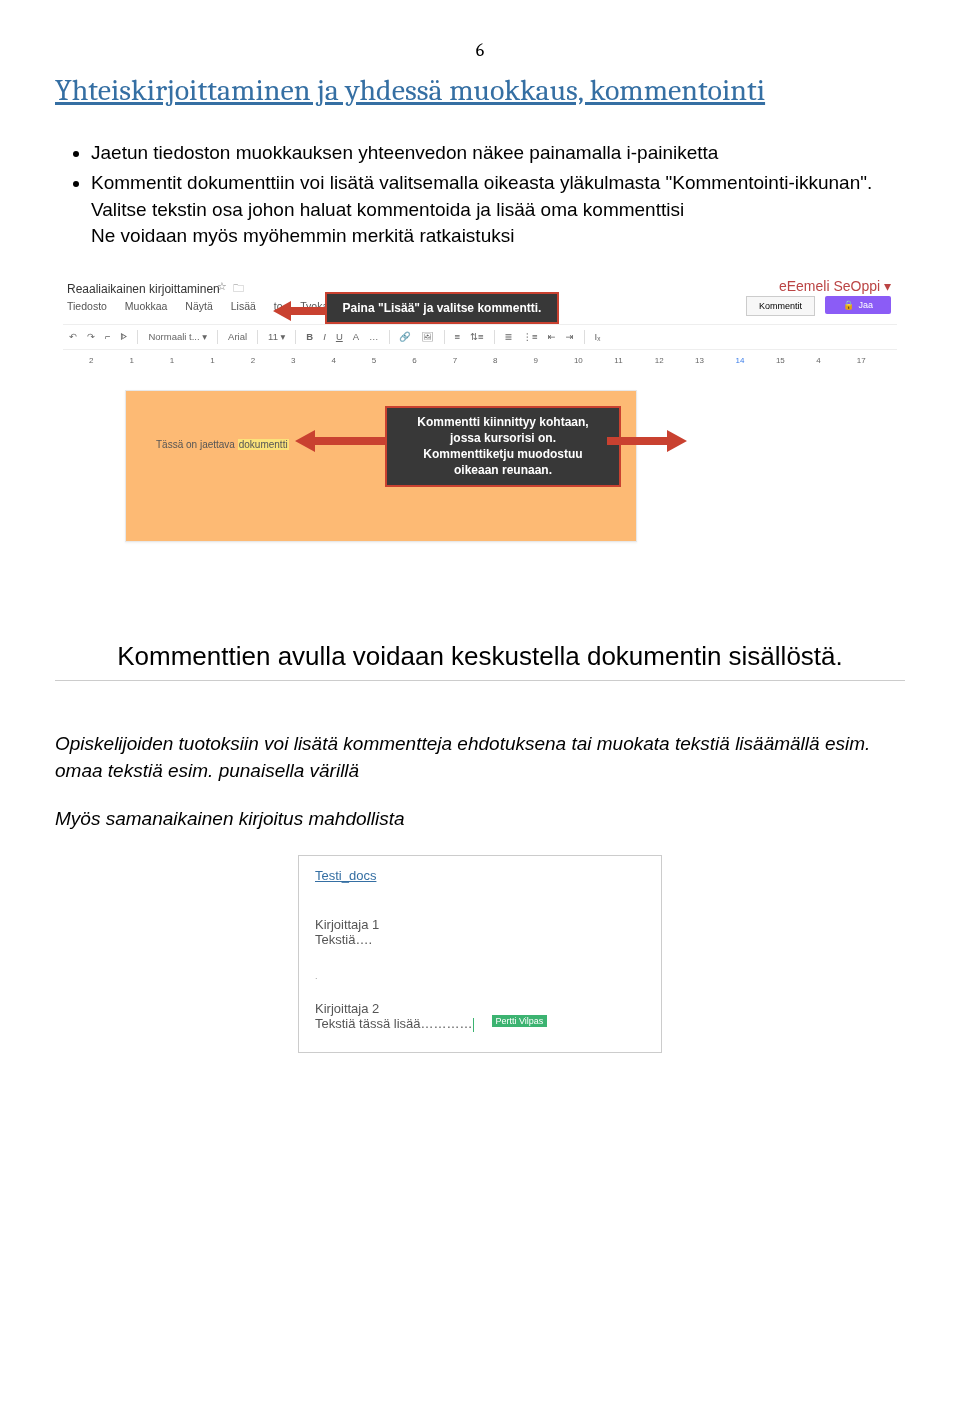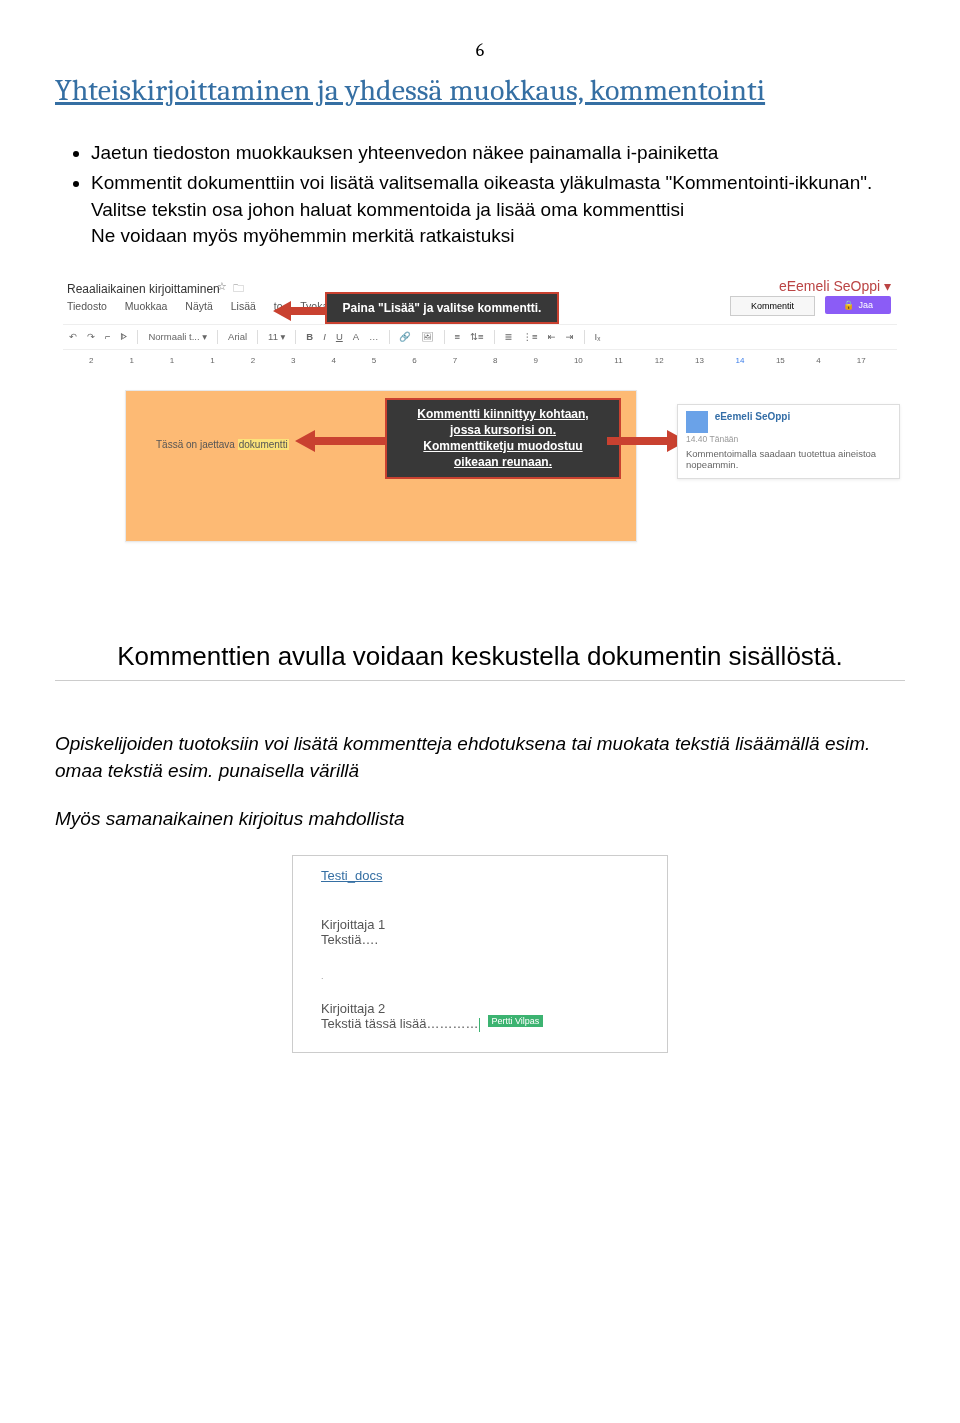--- a/index.html
+++ b/index.html
@@ -81,21 +81,21 @@
     right: 14px;
     top: 0;
     font-size: 14px;
     color: #b44;
   }
   .kommentti-btn {
     position: absolute;
     right: 90px;
     top: 18px;
     font-size: 9px;
-    padding: 4px 20px;
+    padding: 4px 12px;
     border: 1px solid #ccc;
     background: #f7f7f7;
   }
   .jaa-btn {
     position: absolute;
     right: 14px;
     top: 18px;
     font-size: 9px;
     padding: 4px 18px;
     background: #8b5cf6;
@@ -176,23 +176,22 @@
     top: 48px;
     font-size: 10px;
     color: #555;
   }
   .hl {
     background: #fbe27a;
     padding: 0 1px;
   }
   .callout2 {
     left: 330px;
-    top: 120px;
+    top: 128px;
     width: 212px;
-    text-decoration: underline;
   }
   .arrow-left-red2 {
     position: absolute;
     top: 152px;
     left: 240px;
   }
   .arrow-right-red {
     position: absolute;
     top: 152px;
     left: 552px;
@@ -245,21 +244,21 @@
   .body-para {
     font-size: 19px;
     line-height: 1.4;
     margin: 0 0 22px 0;
     font-style: italic;
   }
   .screenshot2 {
     width: 330px;
     margin: 12px auto 0 auto;
     border: 1px solid #ccc;
-    padding: 12px 16px 20px 28px;
+    padding: 12px 16px 20px 16px;
     font-size: 13px;
     color: #555;
     background: #fff;
     position: relative;
   }
   .screenshot2 .title-underline {
     text-decoration: underline;
     color: #356fa3;
     margin-bottom: 34px;
   }
@@ -267,21 +266,21 @@
     margin-bottom: 24px;
   }
   .cursor-tag {
     display: inline-block;
     background: #3cb371;
     color: #fff;
     font-size: 9px;
     padding: 1px 4px;
     position: relative;
     top: -4px;
-    margin-left: 8px;
+    margin-left: 18px;
   }
   .cursor-line {
     display: inline-block;
     width:1px;
     height:14px;
     background:#3cb371;
     vertical-align:middle;
   }
   .arrow-svg path { fill: #c94130; }
 </style>
@@ -394,30 +393,20 @@
     <span>oikeaan reunaan.</span>
   </div>
 
   <svg class="arrow-svg arrow-left-red2" width="90" height="22">
     <path d="M0 11 L20 0 L20 7 L90 7 L90 15 L20 15 L20 22 Z"></path>
   </svg>
   <svg class="arrow-svg arrow-right-red" width="80" height="22">
     <path d="M80 11 L60 0 L60 7 L0 7 L0 15 L60 15 L60 22 Z"></path>
   </svg>
 
-  <div class="comment-card">
-    <div>
-      <span class="avatar"></span>
-      <span>
-        <span class="cname">eEemeli SeOppi</span><br>
-        <span class="ctime">14.40 Tänään</span>
-      </span>
-    </div>
-    <div class="cbody">Kommentoimalla saadaan tuotettua aineistoa nopeammin.</div>
-  </div>
 </div>
 
 <div class="big-caption">Kommenttien avulla voidaan keskustella dokumentin sisällöstä.</div>
 <hr class="hr-line">
 
 <p class="body-para">Opiskelijoiden tuotoksiin voi lisätä kommentteja ehdotuksena tai muokata tekstiä lisäämällä esim. omaa tekstiä esim. punaisella värillä</p>
 <p class="body-para">Myös samanaikainen kirjoitus mahdollista</p>
 
 <div class="screenshot2">
   <div class="title-underline">Testi_docs</div>

